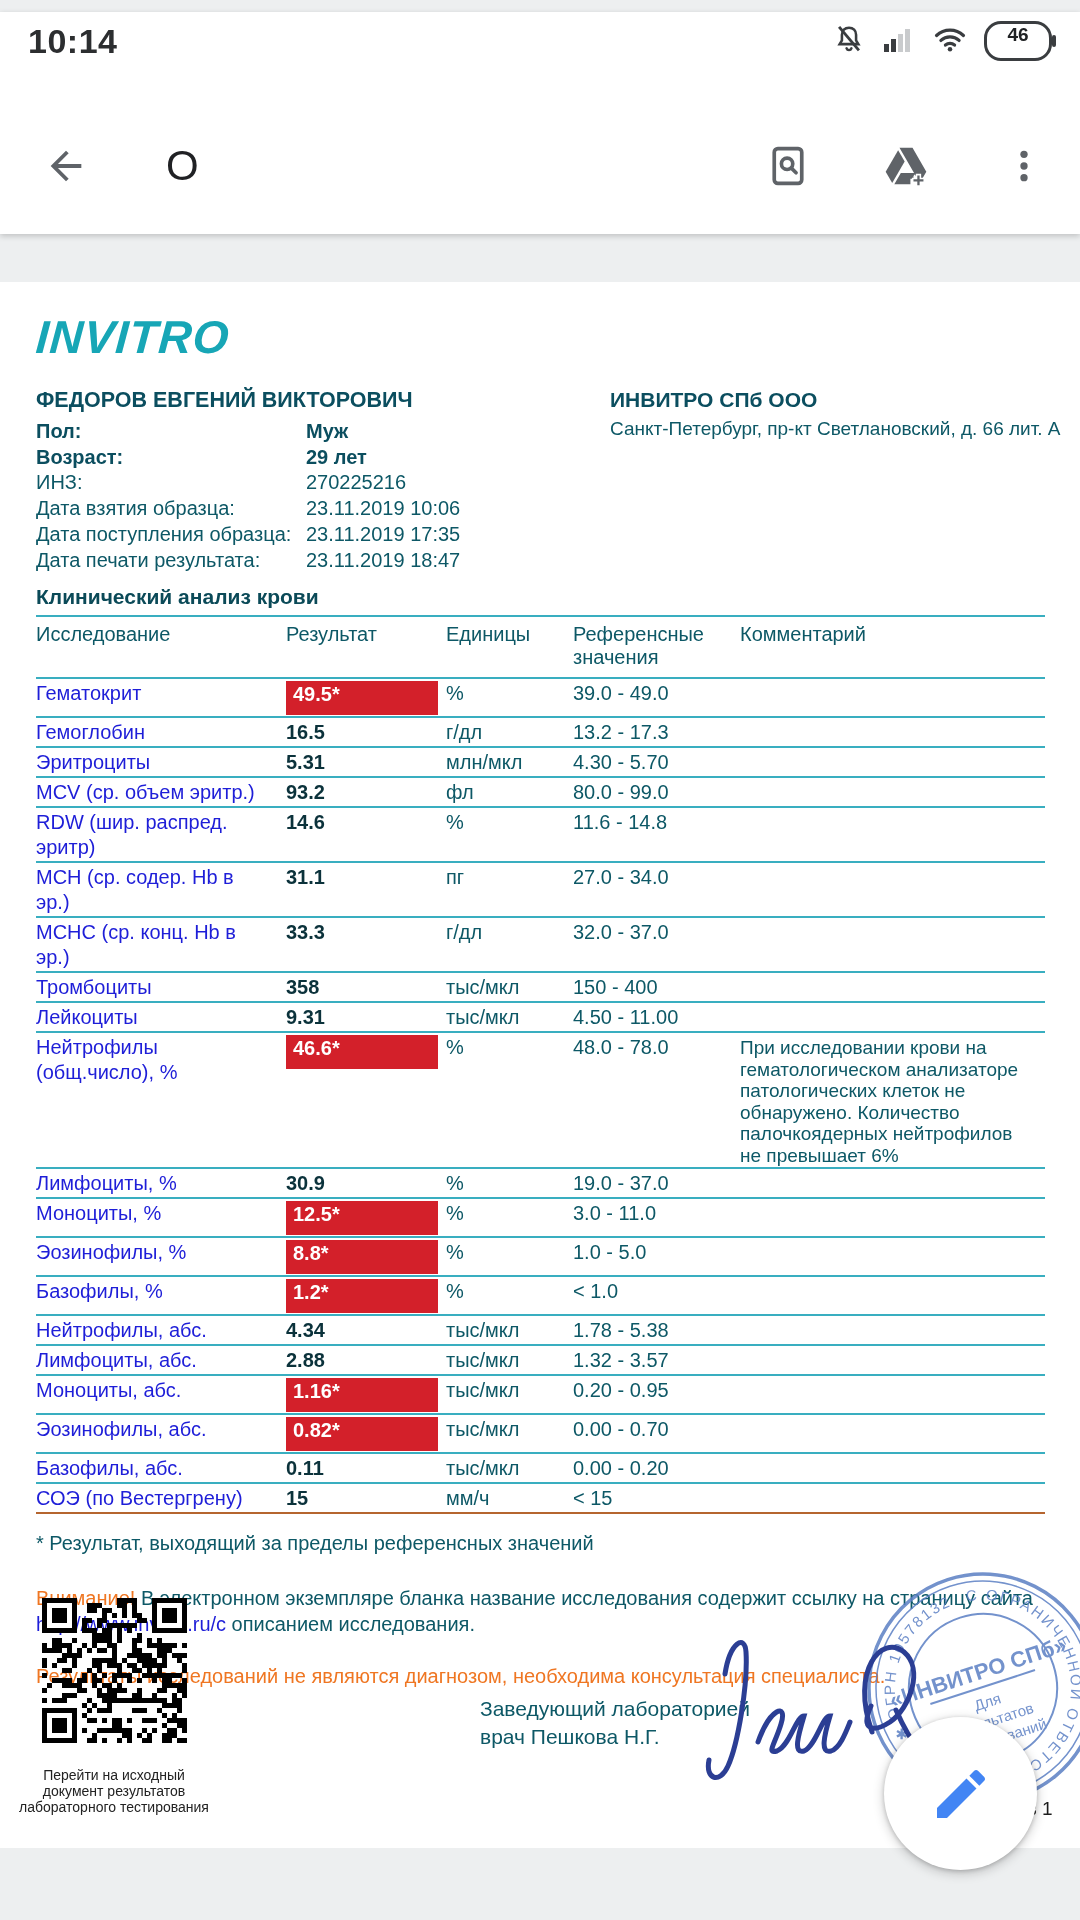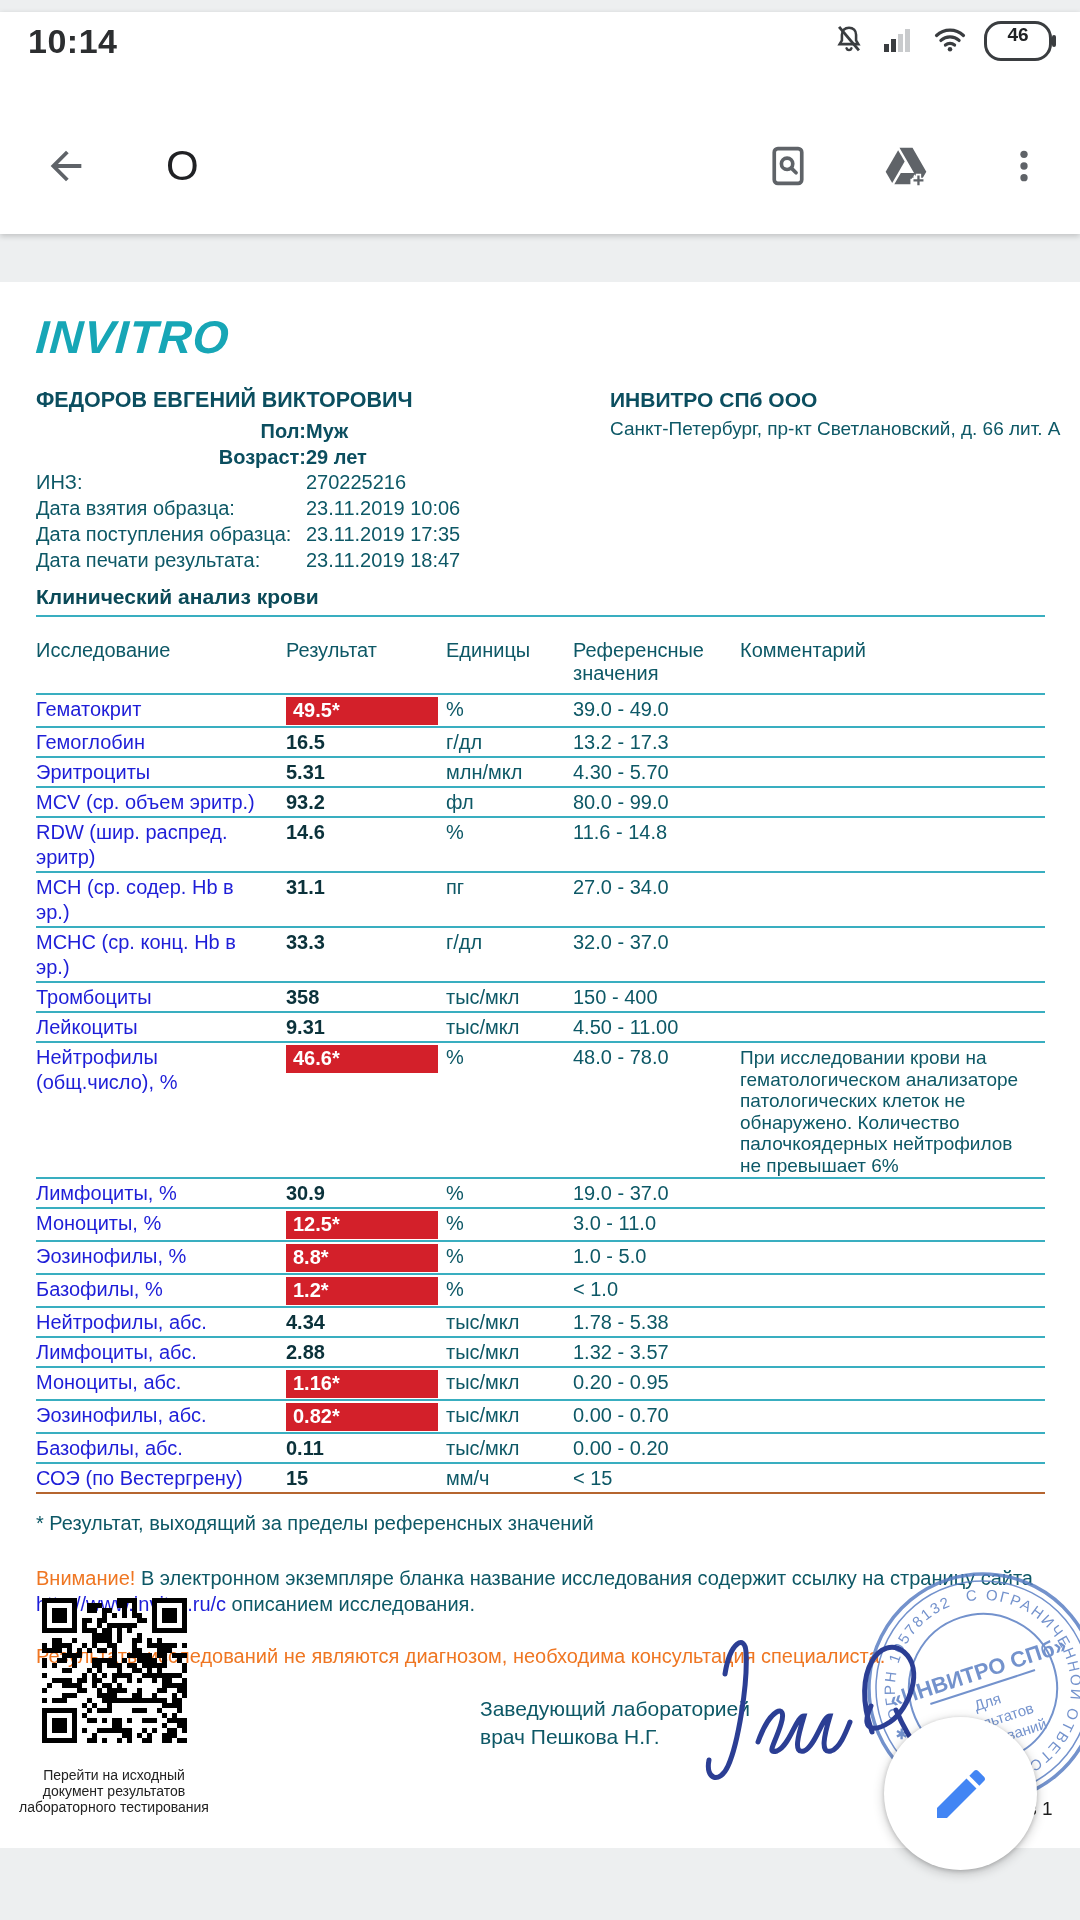--- a/index.html
+++ b/index.html
@@ -41,41 +41,41 @@
     font-size:46px;font-weight:800;font-style:italic;color:#17a6b6;
     letter-spacing:1px;transform:skewX(-4deg);transform-origin:left;
     margin:2px 0 24px 0;
   }
   .head-flex{display:flex;align-items:flex-start;gap:44px;}
   .patient-block{width:560px;}
   .patient-name{font-weight:700;font-size:21.5px;color:#0b4e5f;margin-bottom:6px;}
   .info-row{display:flex;line-height:25.7px;}
   .info-row .lab{width:270px;flex:none;}
   .info-row .val{}
-  .info-row.bold .lab,.info-row.bold .val{font-weight:700;color:#0b4e5f;text-align:right;}
+  .info-row.bold .lab,.info-row.bold .val{font-weight:700;color:#0b4e5f;}
   .clinic-block{margin-left:23px;width:435px;}
   .clinic-name{font-weight:700;font-size:21px;color:#0b4e5f;}
   .clinic-addr{font-size:19px;white-space:nowrap;margin-top:6px;}
 
   .section-title{
     margin-top:12px;font-weight:700;font-size:21px;color:#0b4a58;
     padding-bottom:6px;border-bottom:2px solid #39aec0;
   }
 
   .tgrid{display:grid;grid-template-columns:250px 160px 127px 167px 1fr;align-items:start;}
-  .thead{padding:22px 0 8px 0;border-bottom:2px solid #39aec0;line-height:23px;}
+  .thead{padding:6px 0 8px 0;border-bottom:2px solid #39aec0;line-height:23px;}
   .thead .hc{color:#0d5866;font-size:20px;padding-right:10px;}
   .trow{min-height:24px;padding:2px 0 1px 0;border-bottom:2px solid #39aec0;}
   #rows .trow:last-child{border-bottom:2px solid #b5652f;}
   .cell{line-height:25px;padding-right:14px;}
   .c-name{color:#1e1ed8;cursor:pointer;}
   .c-res{font-weight:700;color:#0b323b;}
   .c-res .flagged{
     display:inline-block;width:152px;box-sizing:border-box;
-    background:#d3202a;color:#fff;padding:1px 4px 2px 7px;
+    background:#d3202a;color:#fff;padding:1px 4px 8px 7px;
   }
   .c-comment{font-size:19px;line-height:21.5px;padding-top:2px;color:#0d5866;}
 
   .footnote{margin-top:18px;}
   .notice{margin-top:30px;line-height:26px;}
   .notice .warn{color:#ef7622;}
   .notice .lnk{color:#1e1ed8;cursor:pointer;}
   .disclaimer{margin-top:28px;color:#ef7622;}
 
   

